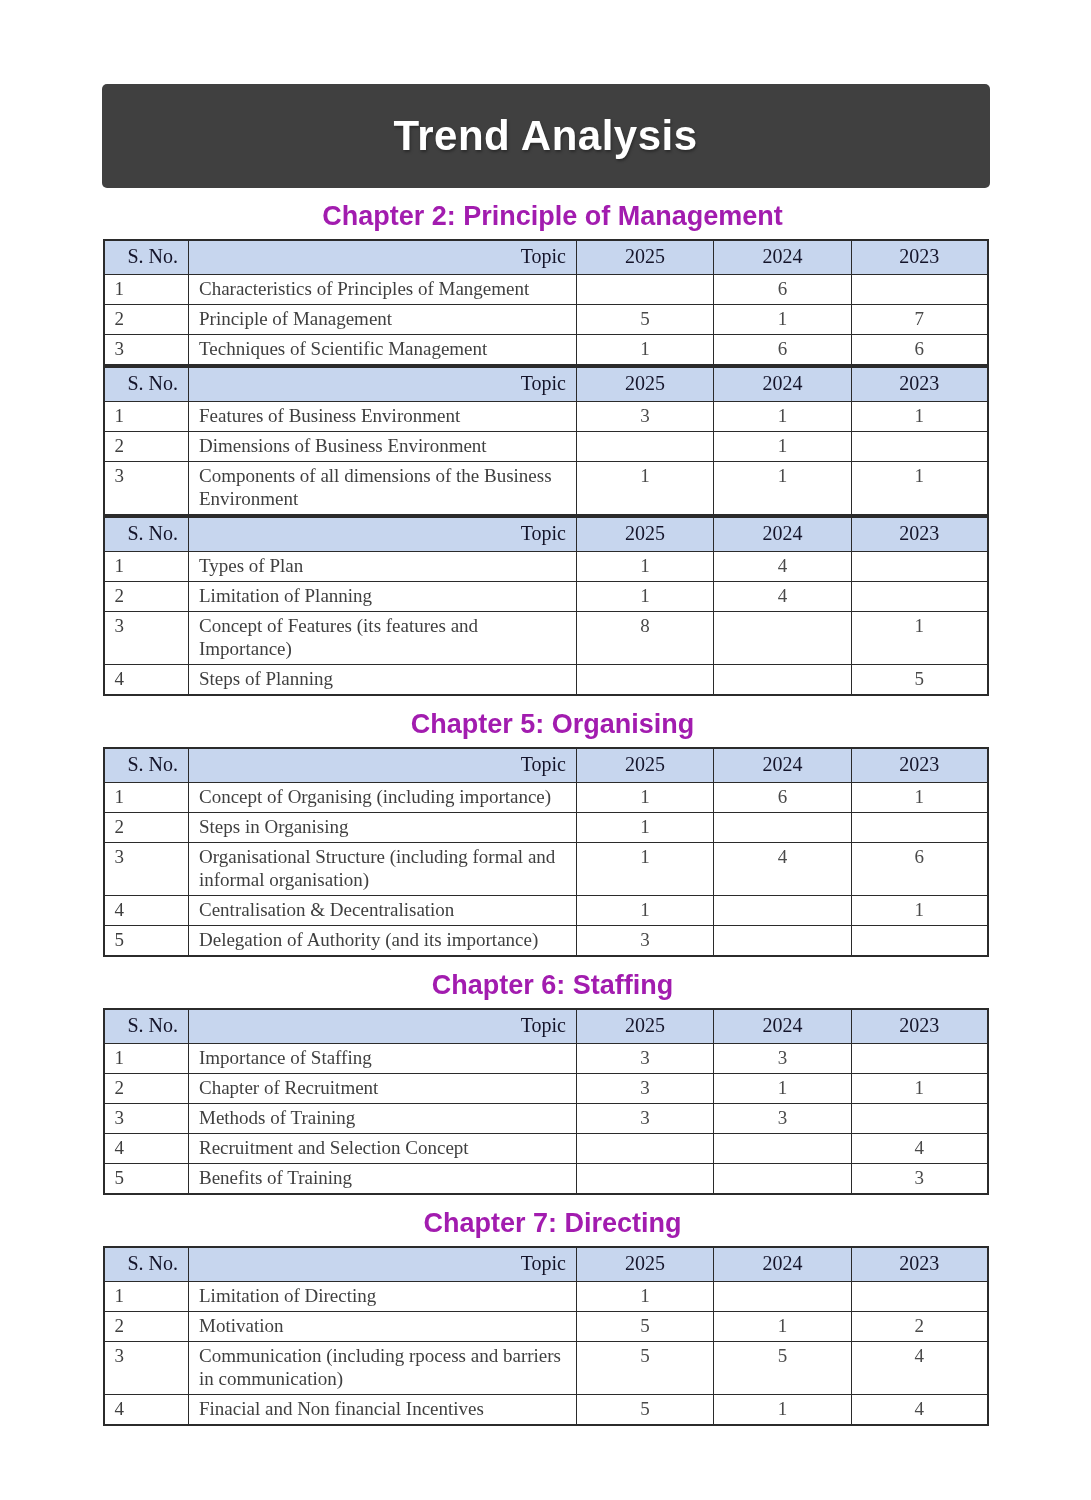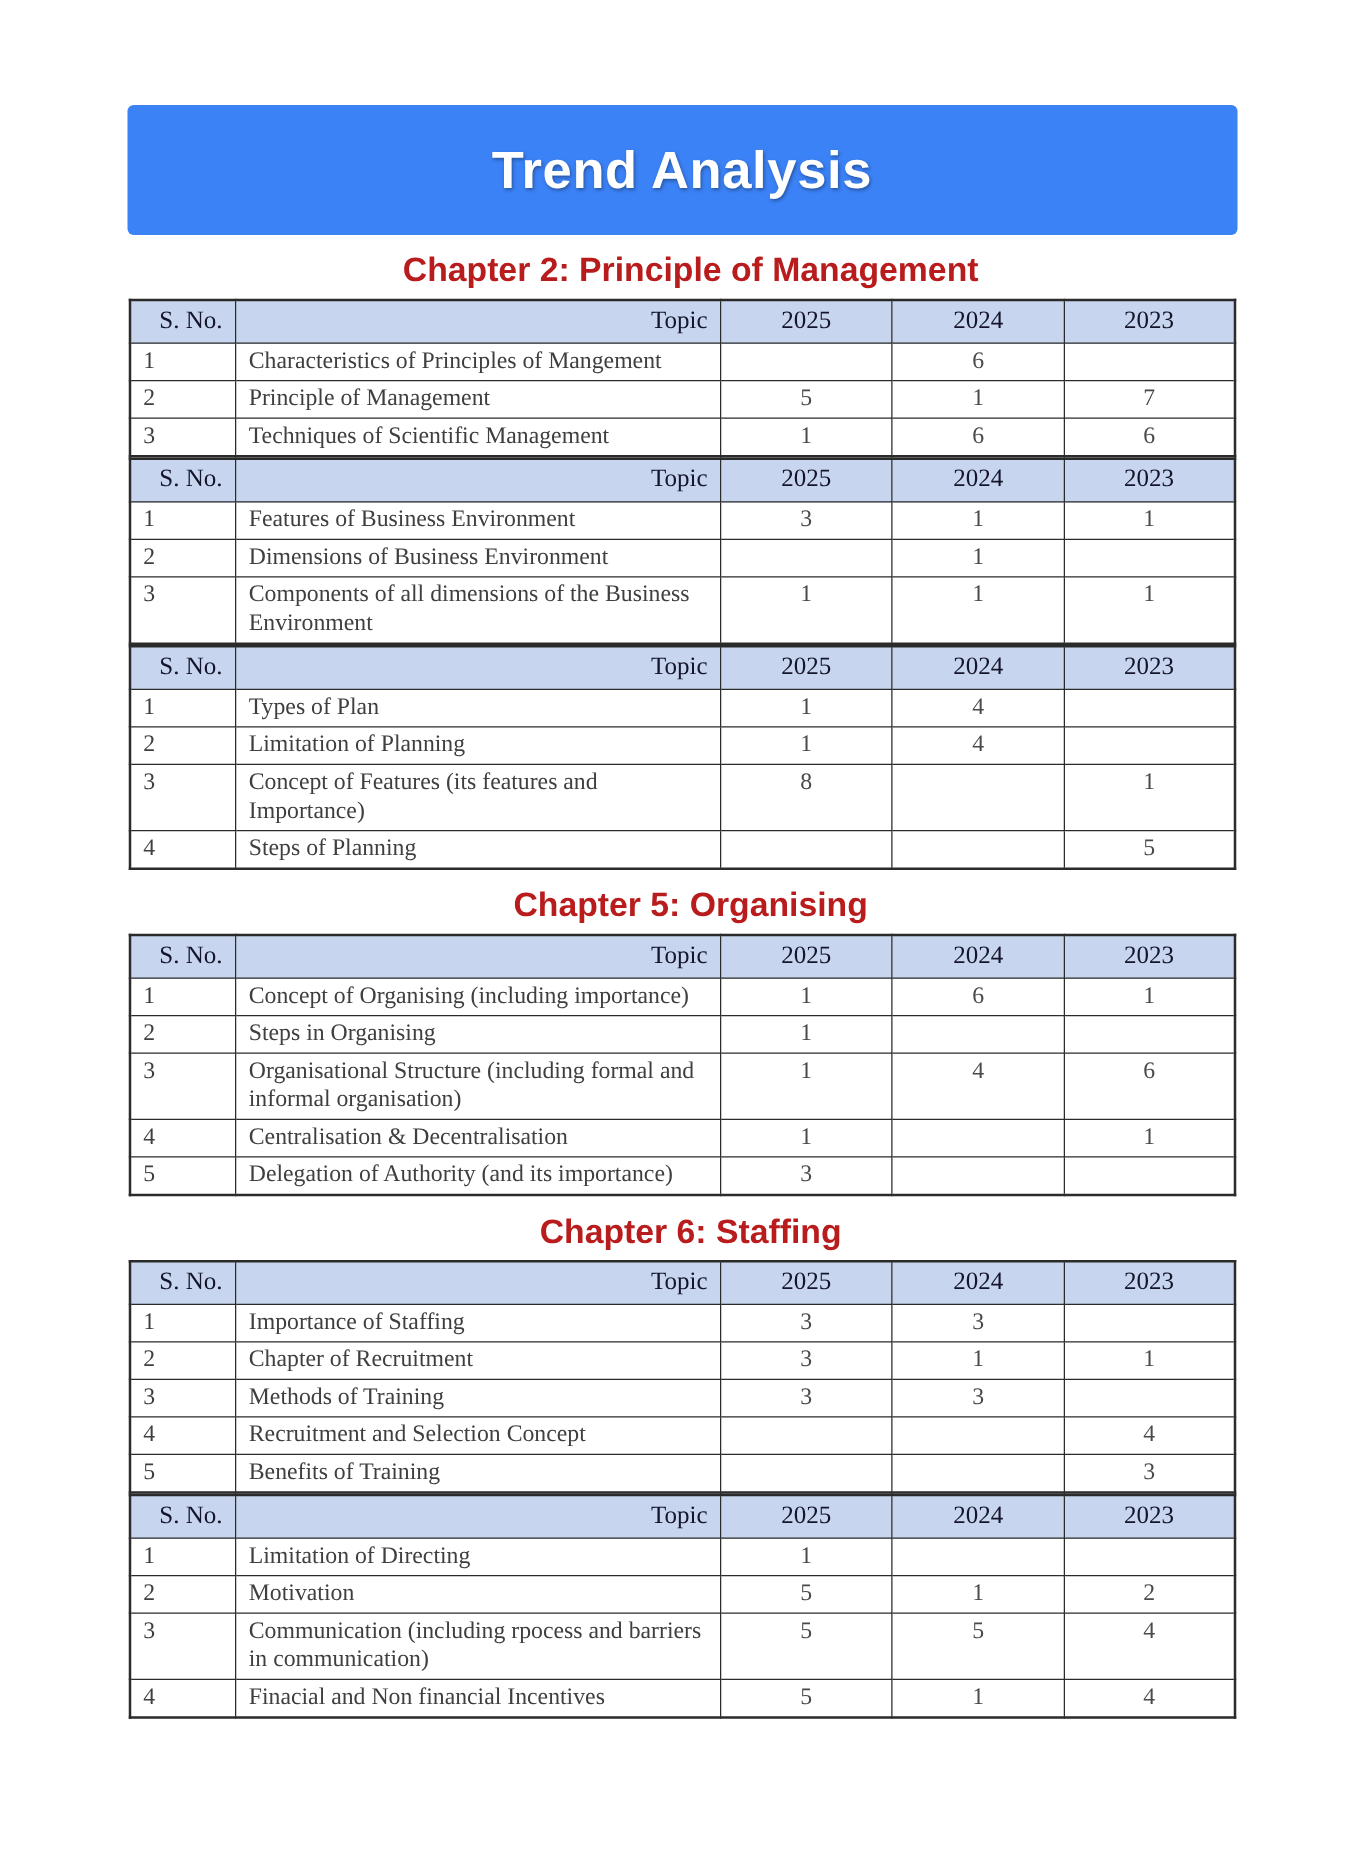--- a/index.html
+++ b/index.html
@@ -25,21 +25,21 @@
     font-size: 42px;
     letter-spacing: 0.5px;
     text-shadow: 1px 2px 3px rgba(0,0,0,0.35);
   }
 
   .chapter-title {
     text-align: center;
     font-family: "Liberation Sans", sans-serif;
     font-weight: bold;
     font-size: 27px;
-    color: #b91c1c;
+    color: #a21caf;
     margin: 13px 0 7px 14px;
   }
 
   table.trend {
     width: 884px;
     margin: 0 auto;
     border-collapse: collapse;
     table-layout: fixed;
     border: 2.5px solid #2b2b2b;
   }
@@ -64,21 +64,21 @@
     height: 28px;
     line-height: 23px;
   }
   table.trend td.num { text-align: center; color: #4a4a4a; }
 </style>
 </head>
 <body>
 
 <div class="page">
 
-  <div class="banner" style="background: #3b82f6;">
+  <div class="banner" style="background: #404040;">
     <div class="banner-title">Trend Analysis</div>
   </div>
 
   <div>
       <section>
         <h2 class="chapter-title">Chapter 2: Principle of Management</h2>
         <table class="trend" style="border-color: rgb(43, 43, 43);">
           <colgroup>
             <col style="width: 85px;">
             <col style="width: 388px;">
@@ -323,20 +323,21 @@
               <td>5</td>
               <td>Benefits of Training</td>
               <td class="num"></td>
               <td class="num"></td>
               <td class="num">3</td>
             </tr>
           </tbody>
         </table>
       </section>
       <section>
+        <h2 class="chapter-title">Chapter 7: Directing</h2>
         <table class="trend" style="border-color: rgb(43, 43, 43);">
           <colgroup>
             <col style="width: 85px;">
             <col style="width: 388px;">
             <col style="width: 137px;">
             <col style="width: 138px;">
             <col style="width: 136px;">
           </colgroup>
           <thead>
             <tr>

